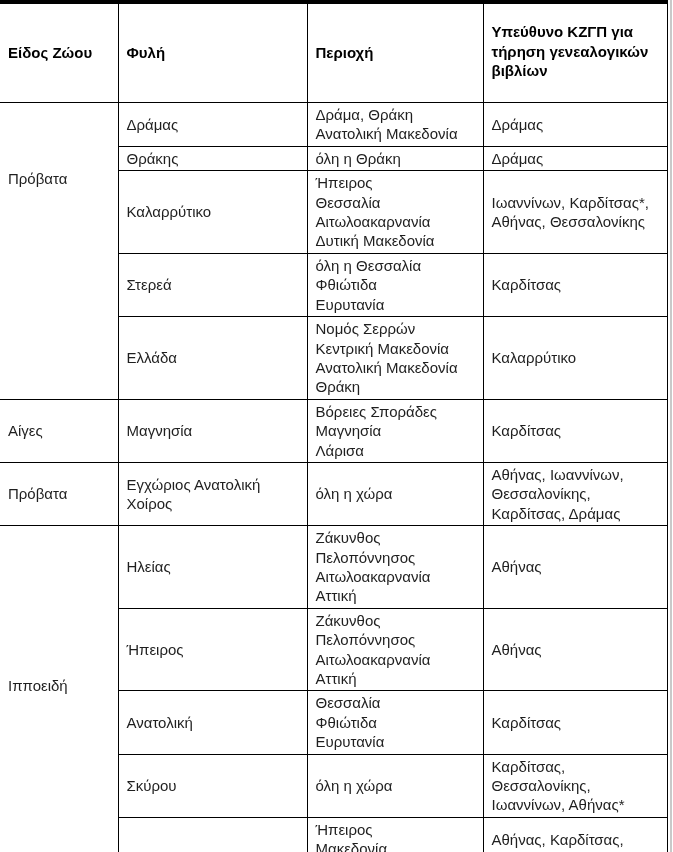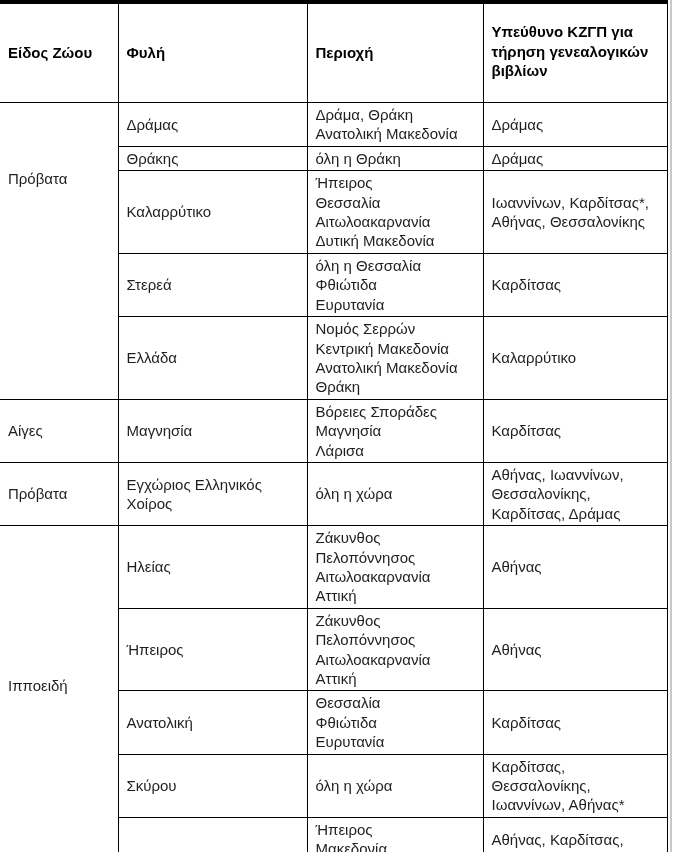--- a/index.html
+++ b/index.html
@@ -141,21 +141,21 @@
       <tr style="height:59px">
         <td class="species">Αίγες</td>
         <td>Μαγνησία</td>
         <td>Βόρειες Σποράδες
 Μαγνησία
 Λάρισα</td>
         <td>Καρδίτσας</td>
       </tr>
       <tr style="height:62px">
         <td class="species">Πρόβατα</td>
-        <td>Εγχώριος Ελληνικός Χοίρος</td>
+        <td>Εγχώριος Ανατολική Χοίρος</td>
         <td>όλη η χώρα</td>
         <td>Αθήνας, Ιωαννίνων,
 Θεσσαλονίκης,
 Καρδίτσας, Δράμας</td>
       </tr>
       <tr style="height:78px">
         <td class="species pad-equine" rowspan="6">Ιπποειδή</td>
         <td>Ηλείας</td>
         <td>Ζάκυνθος
 Πελοπόννησος

